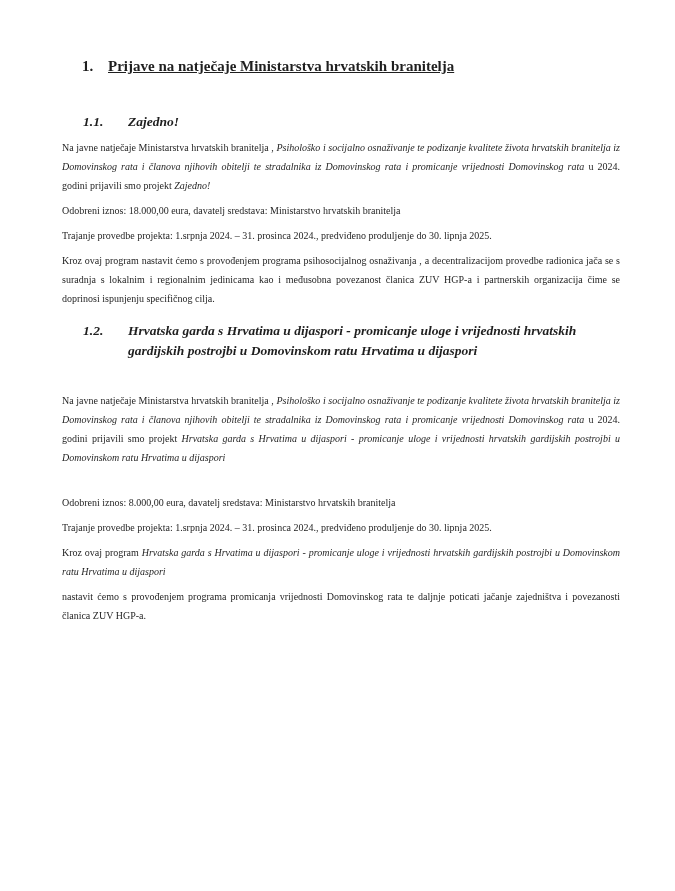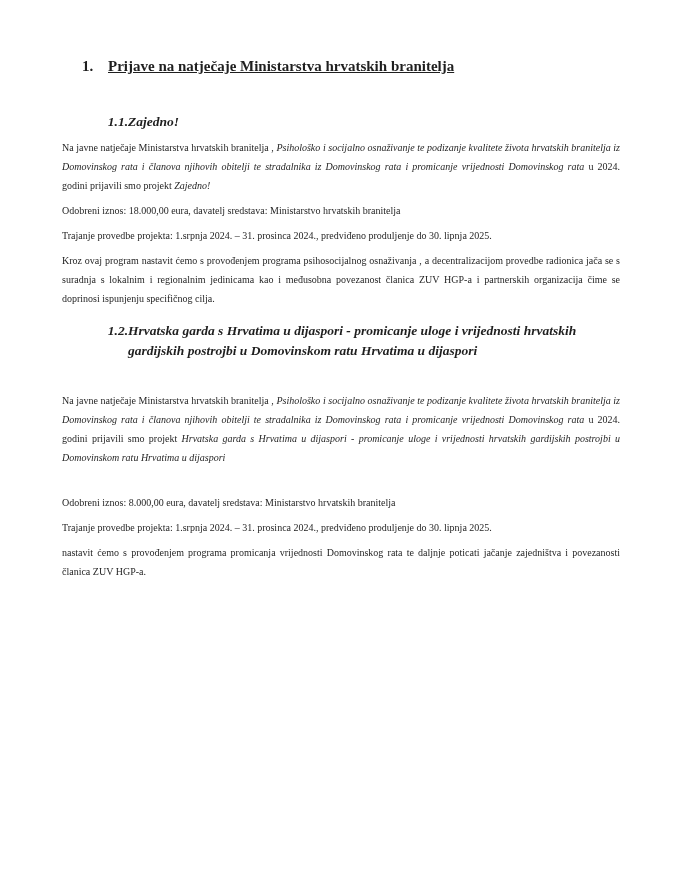--- a/index.html
+++ b/index.html
@@ -29,21 +29,21 @@
   
   .h2 {
     display: flex;
     padding-left: 21px;
     font-size: 13.5px;
     line-height: 20px;
     font-weight: bold;
     font-style: italic;
     margin: 0 0 6px 0;
   }
-  .h2 .num { width: 45px; flex: 0 0 45px; font-style: italic; text-align: right; }
+  .h2 .num { width: 45px; flex: 0 0 45px; font-style: italic; }
   .h2 .txt { flex: 1; }
   .h2.sp-above { margin-top: 13px; }
   .h2.sp-below { margin-bottom: 30px; }
   
   p.body {
     margin: 0 0 6px 0;
     font-size: 10px;
     line-height: 19px;
   }
   p.just { text-align: justify; }
@@ -78,19 +78,20 @@
       <span class="num">1.2.</span>
       <span class="txt">Hrvatska garda s Hrvatima u dijaspori  - promicanje uloge i vrijednosti hrvatskih gardijskih postrojbi u Domovinskom ratu Hrvatima u dijaspori</span>
     </div>
 
     <p class="body just"><span>Na javne  natječaje Ministarstva  hrvatskih branitelja , </span><span class="it">Psihološko i socijalno osnaživanje te podizanje kvalitete života hrvatskih branitelja iz Domovinskog rata i članova njihovih obitelji te stradalnika iz Domovinskog rata i promicanje vrijednosti Domovinskog rata</span><span> u 2024. godini prijavili smo projekt </span><span class="it">Hrvatska garda s Hrvatima u dijaspori  - promicanje uloge i vrijednosti hrvatskih gardijskih postrojbi u Domovinskom ratu Hrvatima u dijaspori</span></p>
 
     <p class="body gap-above">Odobreni iznos: 8.000,00 eura, davatelj sredstava: Ministarstvo hrvatskih branitelja</p>
 
     <p class="body just">Trajanje provedbe projekta: 1.srpnja 2024. – 31. prosinca 2024., predviđeno produljenje do 30. lipnja 2025.</p>
 
+    <p class="body just"><span>Kroz ovaj program </span><span class="it">Hrvatska garda s Hrvatima u dijaspori  - promicanje uloge i vrijednosti hrvatskih gardijskih postrojbi u Domovinskom ratu Hrvatima u dijaspori</span></p>
 
 
 
     <p class="body just">nastavit ćemo s provođenjem programa promicanja vrijednosti Domovinskog rata te daljnje poticati jačanje zajedništva i povezanosti članica ZUV HGP-a.</p>
 
   </div>
 </div>
 
 </body></html>

